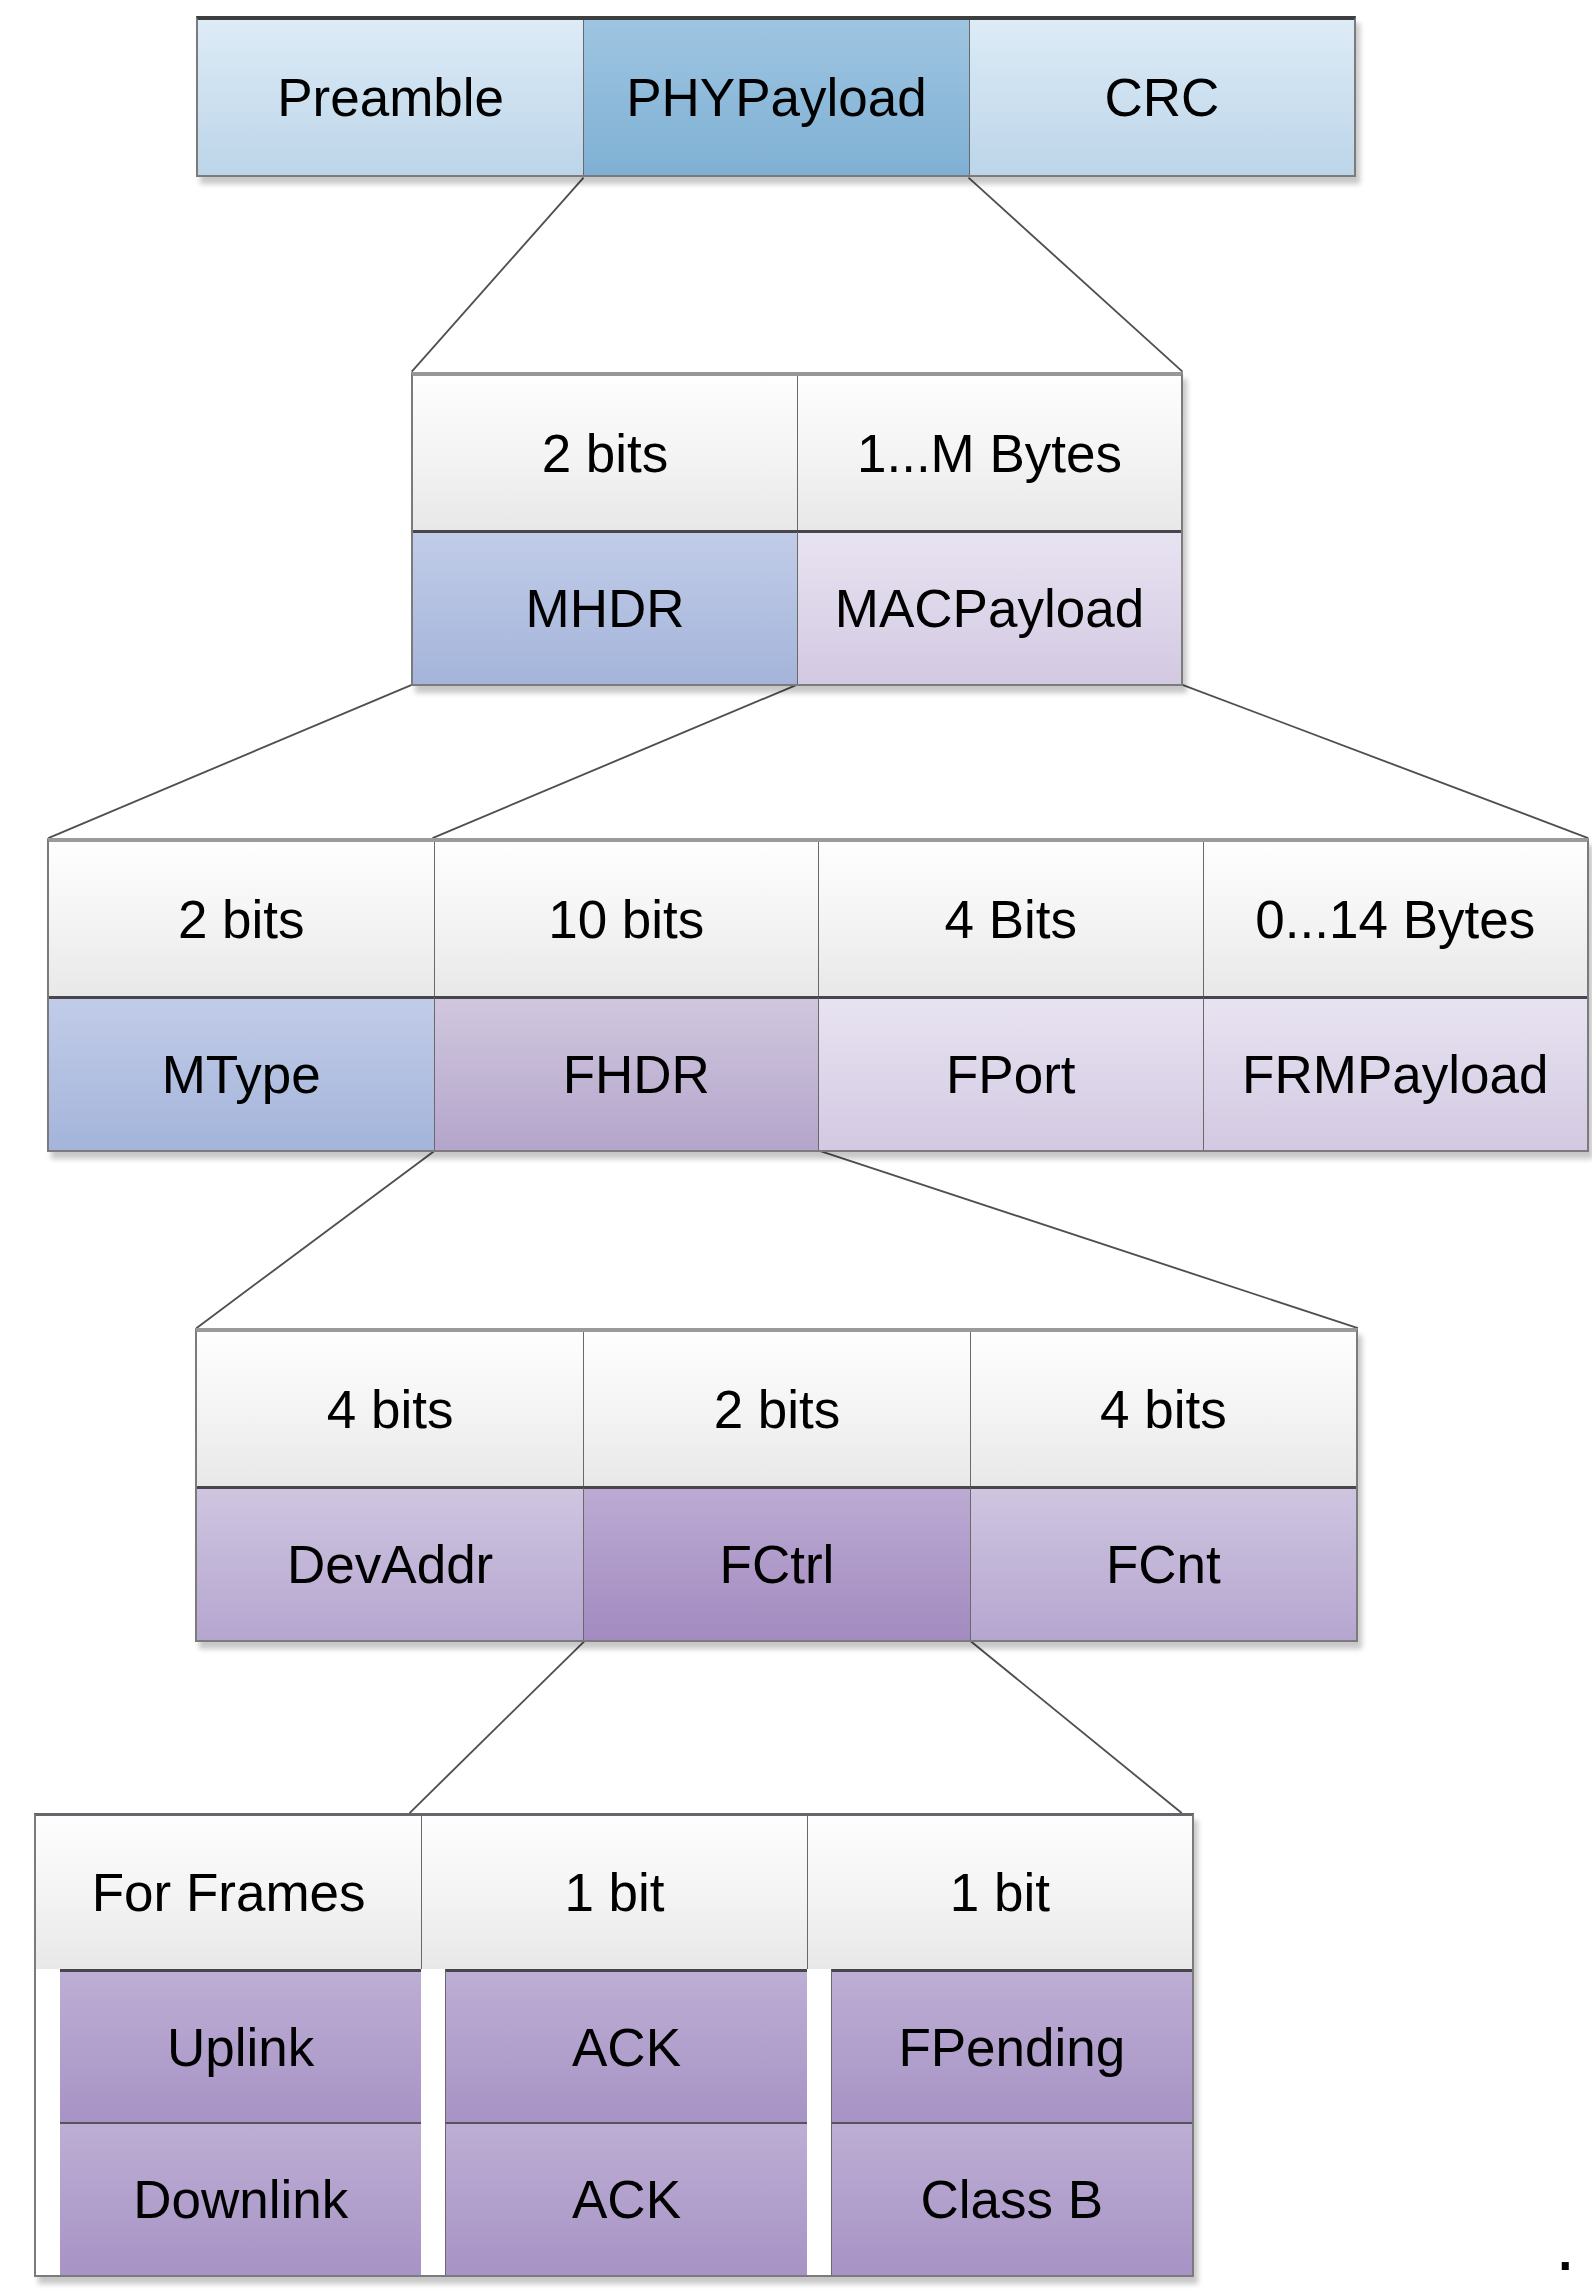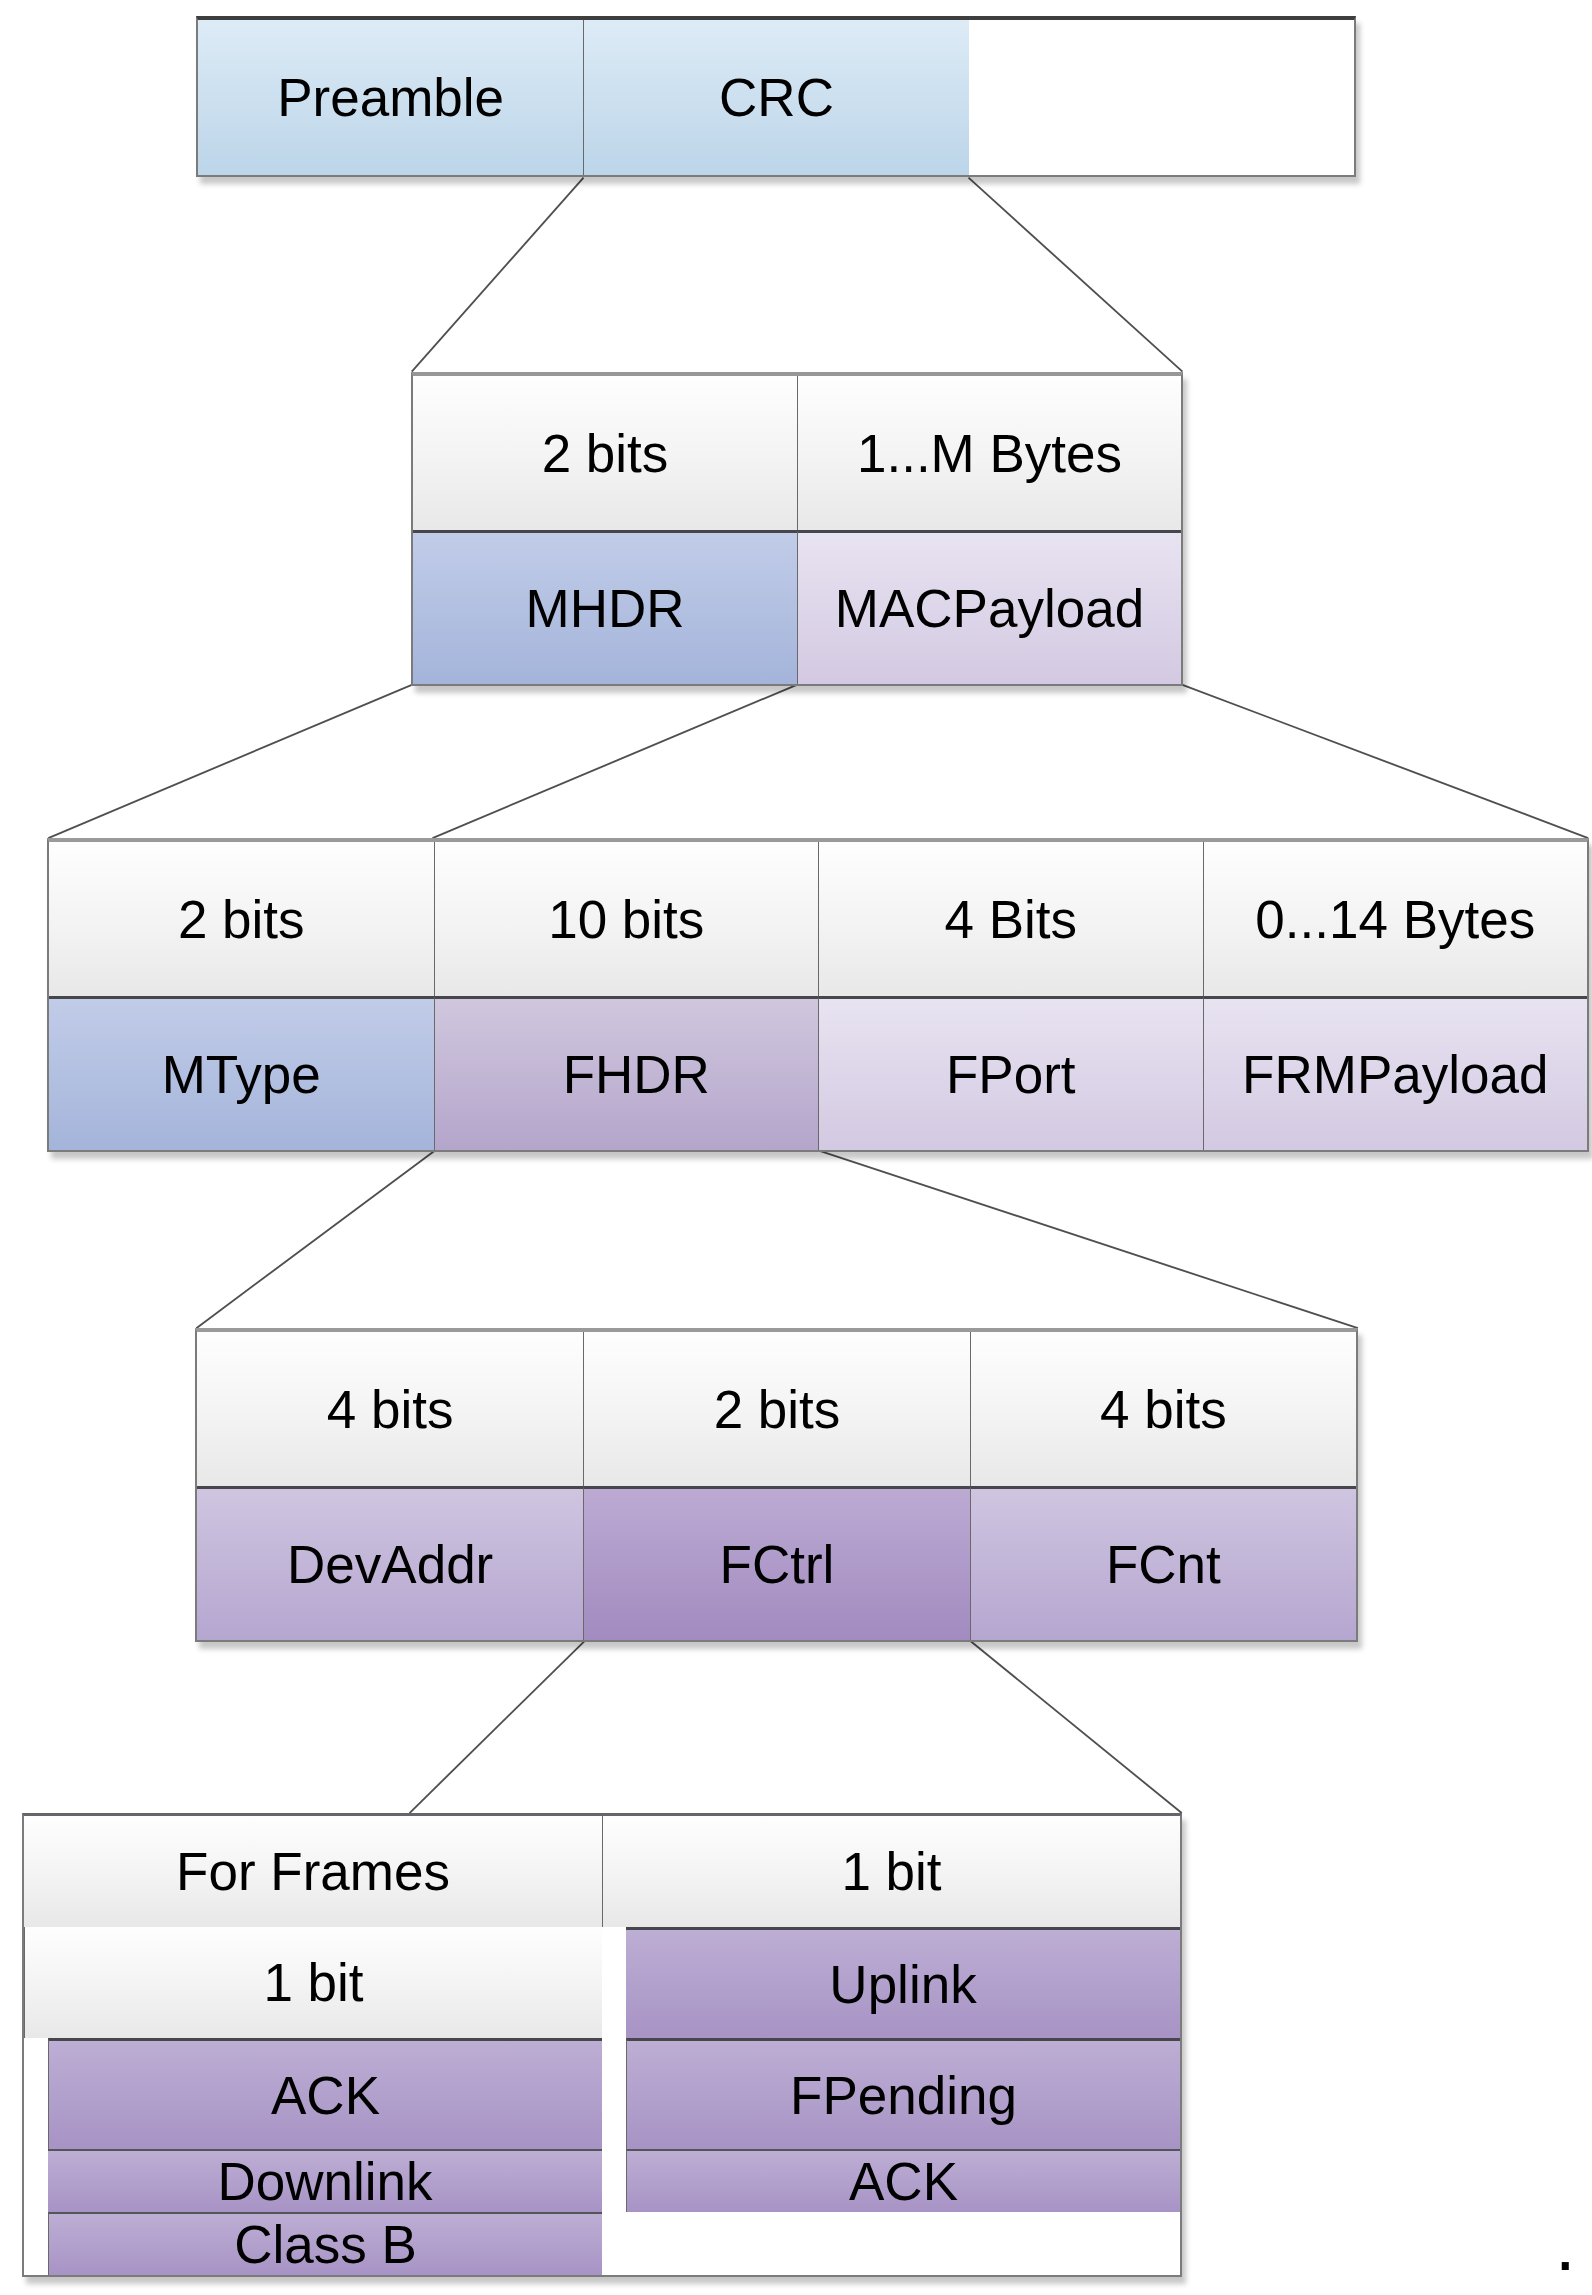--- a/index.html
+++ b/index.html
@@ -72,22 +72,22 @@
     grid-template-rows: 1fr 1fr;
     border-top: 4.4px solid #9a9a9a;
   }
   #block-fhdr {
     left: 195px; top: 1328px; width: 1163px; height: 314px;
     grid-template-columns: 1fr 1fr 1fr;
     grid-template-rows: 1fr 1fr;
     border-top: 4.4px solid #9a9a9a;
   }
   #block-fctrl {
-    left: 22px; top: 1813px; width: 1160px; height: 464px;
-    grid-template-columns: 1fr 1fr;
+    left: 34px; top: 1813px; width: 1160px; height: 464px;
+    grid-template-columns: 1fr 1fr 1fr;
     grid-template-rows: 1fr 1fr 1fr;
     border-top: 3.7px solid #66656b;
   }
   .caption-period {
     position: absolute;
     left: 1555px; top: 2208px;
     font-size: 74px;
     line-height: 1;
     color: #000000;
     z-index: 1;
@@ -105,20 +105,21 @@
     <line x1="1076" y1="925" x2="584" y2="1132" stroke="#4f4f4f" stroke-width="2.5"></line>
     <line x1="1597" y1="925" x2="2145" y2="1132" stroke="#4f4f4f" stroke-width="2.5"></line>
     <line x1="586" y1="1555" x2="265" y2="1794" stroke="#4f4f4f" stroke-width="2.5"></line>
     <line x1="1108" y1="1555" x2="1834" y2="1794" stroke="#4f4f4f" stroke-width="2.5"></line>
     <line x1="789" y1="2217" x2="553" y2="2449" stroke="#4f4f4f" stroke-width="2.5"></line>
     <line x1="1311" y1="2217" x2="1596" y2="2449" stroke="#4f4f4f" stroke-width="2.5"></line>
   </svg>
 
   <div class="block" id="block-phy">
     <div class="cell c-lightblue">Preamble</div>
+    <div class="cell c-midblue bl">PHYPayload</div>
     <div class="cell c-lightblue bl">CRC</div>
   </div>
 
   <div class="block" id="block-mac">
     <div class="cell c-header">2 bits</div>
     <div class="cell c-header bl">1...M Bytes</div>
     <div class="cell c-bluelav bt">MHDR</div>
     <div class="cell c-palelav bt bl">MACPayload</div>
   </div>
 

